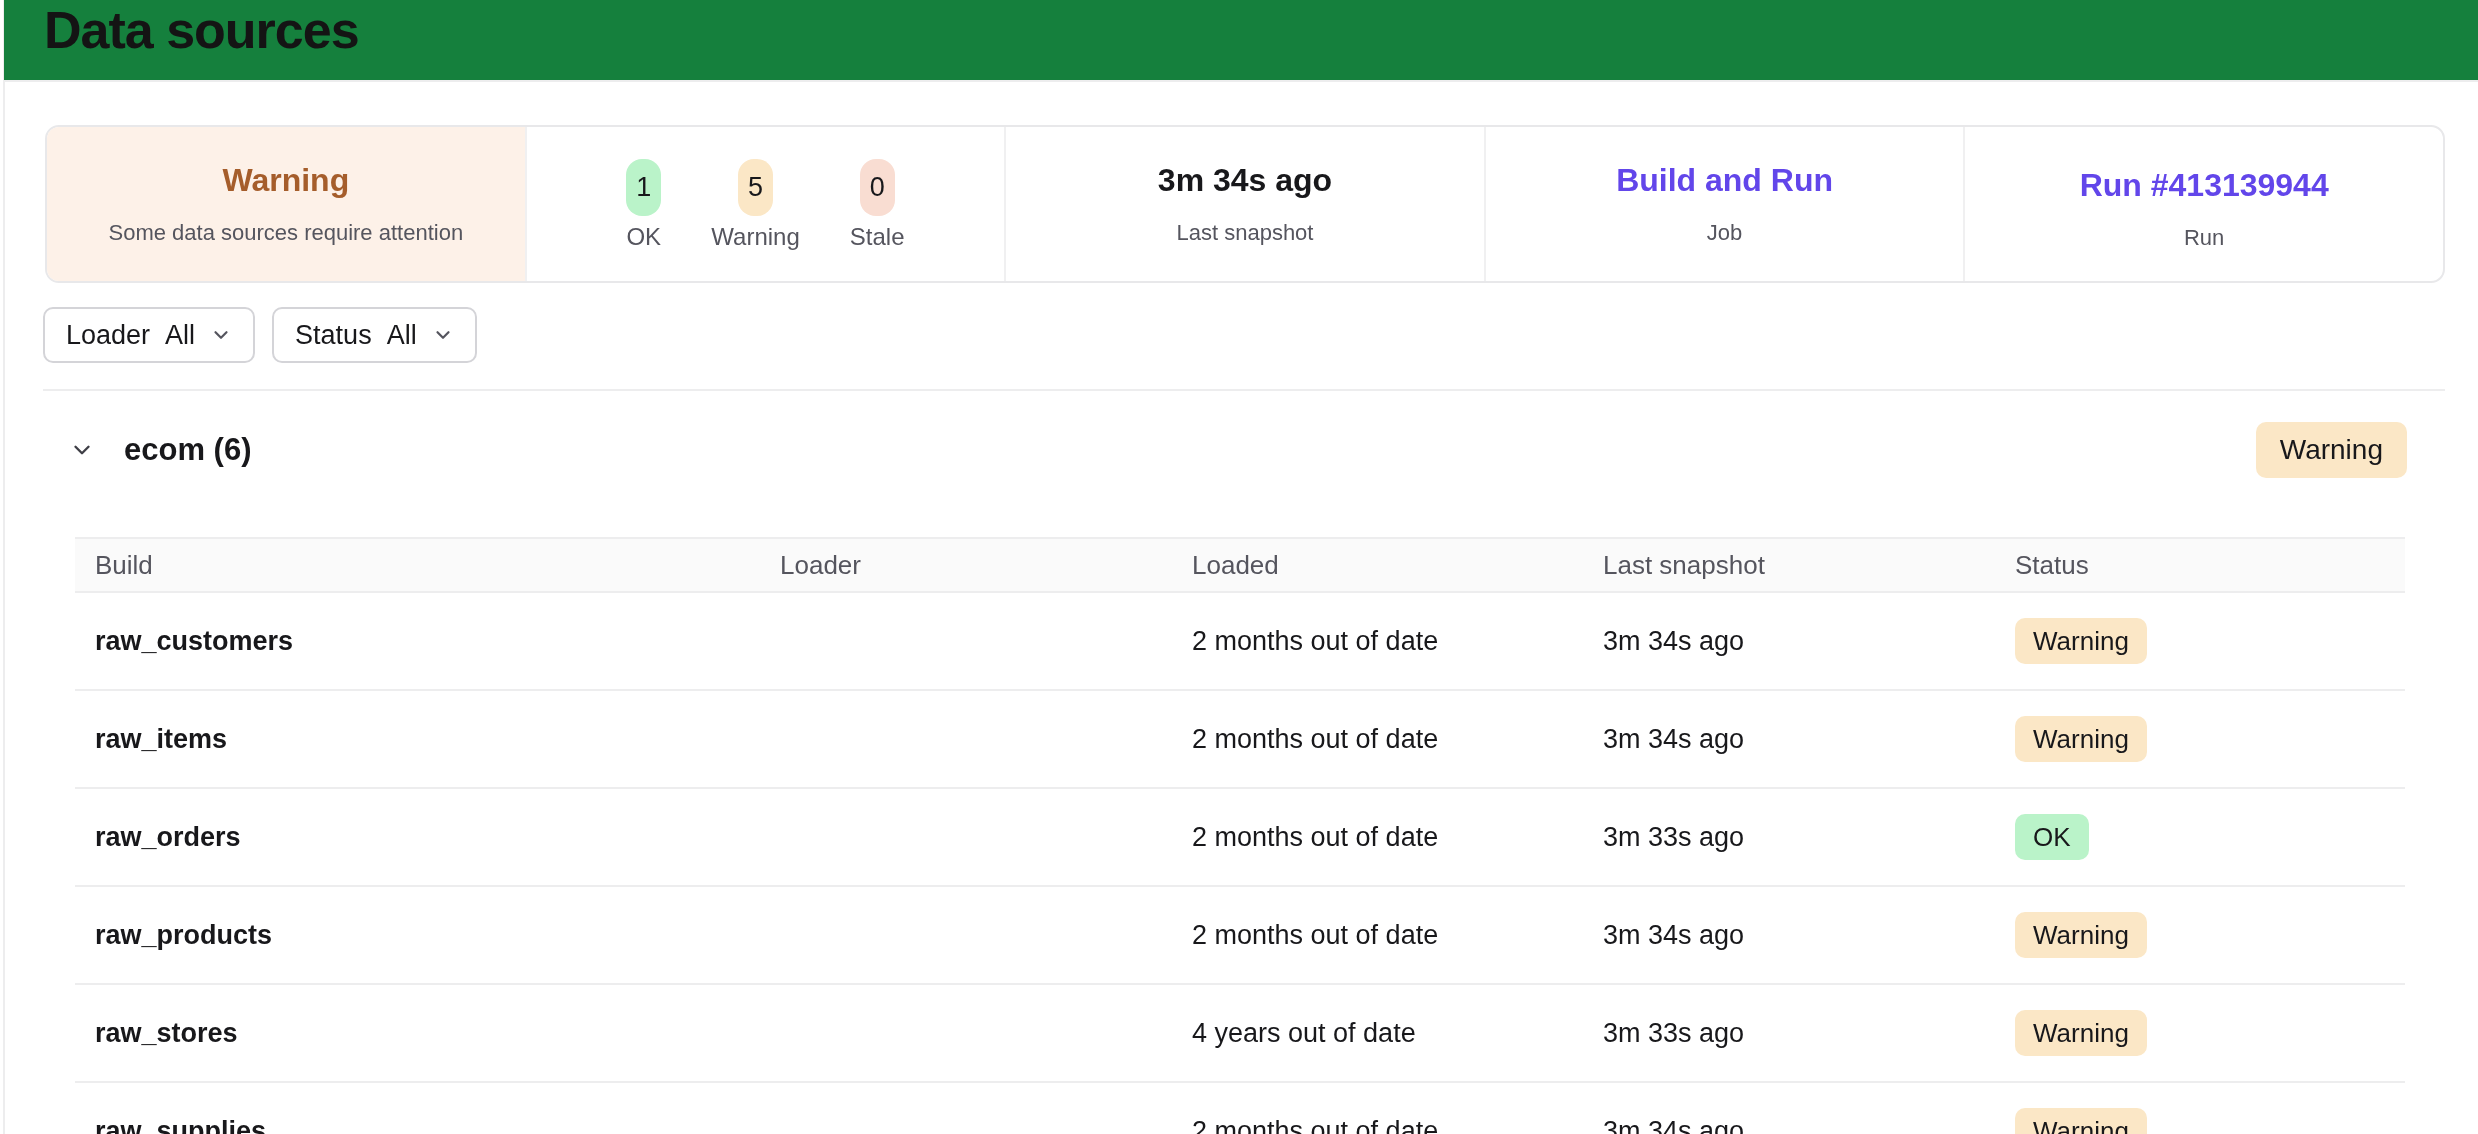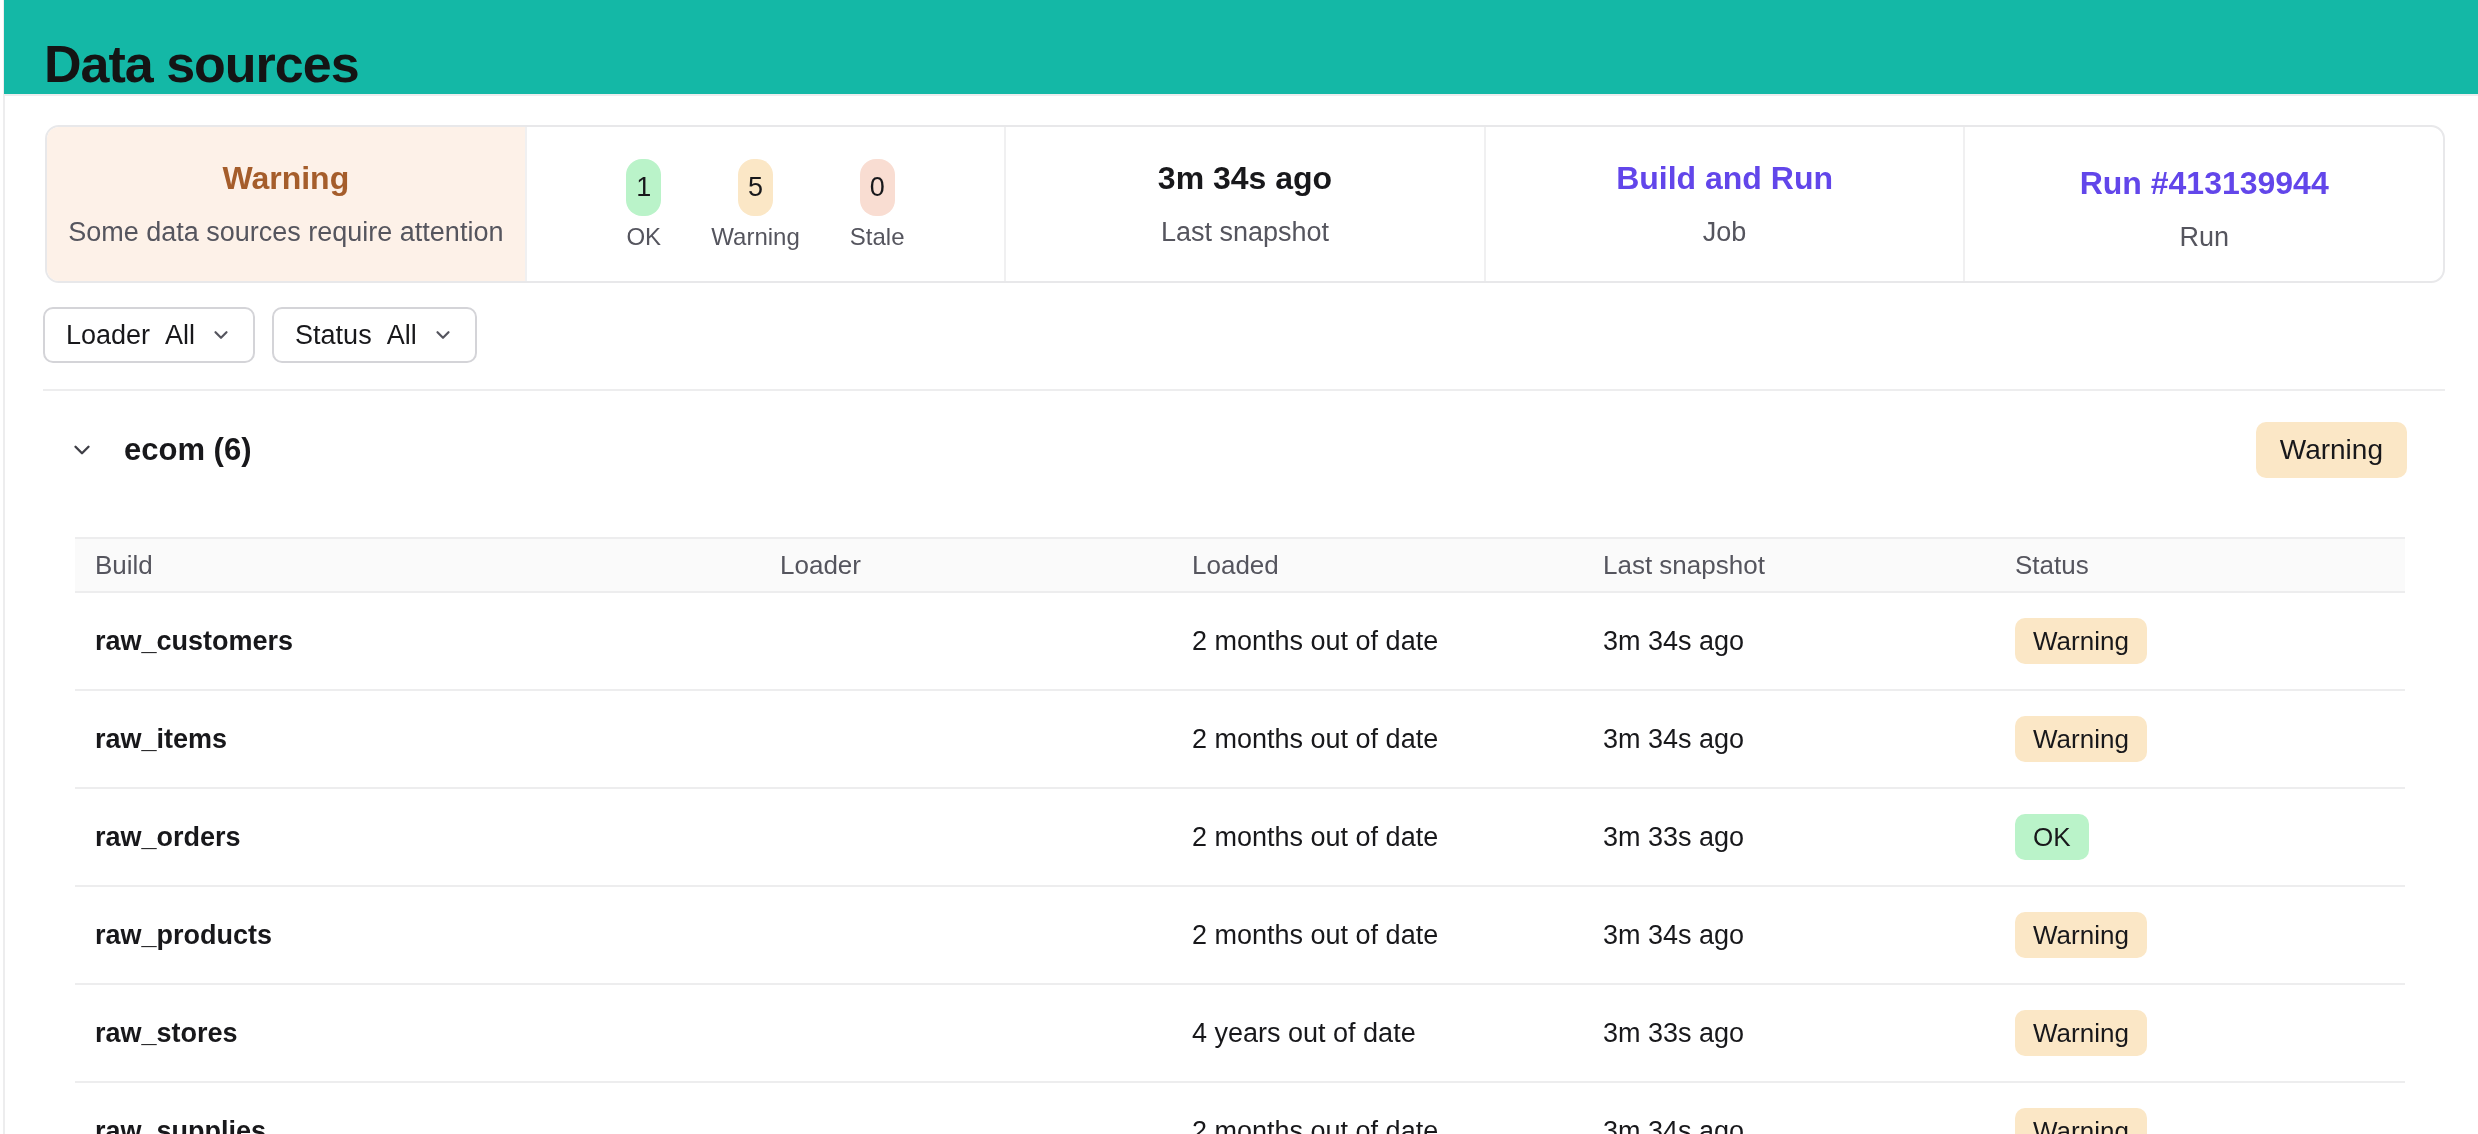--- a/index.html
+++ b/index.html
@@ -19,31 +19,31 @@
   html,body{width:2478px;height:1134px;}
   body{
     position:relative;
     background:#ffffff;
     font-family:"Liberation Sans", sans-serif;
     color:var(--text-dark);
     overflow:hidden;
   }
   .left-edge{position:absolute;left:3px;top:0;width:2px;height:1134px;background:var(--border-light);}
   
-  .page-header{position:absolute;left:4px;top:0;right:0;height:96px;display:flex;align-items:flex-end;border-bottom:2px solid var(--border-light);background:#14b8a6;}
+  .page-header{position:absolute;left:4px;top:0;right:0;height:82px;display:flex;align-items:flex-start;border-bottom:2px solid var(--border-light);background:#15803d;}
   .page-title{margin-left:40px;font-size:52px;font-weight:700;letter-spacing:-1px;color:#141414;}
   
   .summary-card{position:absolute;left:45px;top:125px;width:2400px;height:158px;border:2px solid var(--border);border-radius:14px;background:#fff;display:flex;overflow:hidden;}
   .card-section{flex:1 1 0;display:flex;flex-direction:column;align-items:center;justify-content:center;gap:22px;border-right:2px solid #f0f0f1;}
   .card-section:last-child{border-right:none;margin-top:10px;}
   .card-section.status-section{background:var(--warning-card-bg);}
   .card-value{font-size:32px;font-weight:600;color:var(--text-dark);line-height:1.1;}
   .card-value.warning-title{color:var(--warning-text);}
   .card-value.link-value{color:var(--accent-purple);}
-  .card-label{font-size:27px;font-weight:400;color:var(--text-gray);line-height:1.1;}
+  .card-label{font-size:22px;font-weight:400;color:var(--text-gray);line-height:1.1;}
   .stats{display:flex;gap:50px;}
   .stat{display:flex;flex-direction:column;align-items:center;gap:9px;}
   .stat-pill{min-width:16px;padding:15px 10px;border-radius:16px;font-size:27px;font-weight:500;line-height:1;color:var(--text-dark);text-align:center;}
   .stat-pill.ok{background:var(--badge-ok-bg);}
   .stat-pill.warning{background:var(--badge-warning-bg);}
   .stat-pill.stale{background:var(--badge-stale-bg);}
   .stat-label{font-size:24px;color:var(--text-gray);line-height:1;}
   
   .filters{position:absolute;left:43px;top:307px;display:flex;gap:17px;}
   .filter-btn{height:56px;padding:0 21px;border:2px solid #d4d4d8;border-radius:10px;background:#fff;display:flex;align-items:center;gap:15px;font-size:27px;cursor:pointer;}

